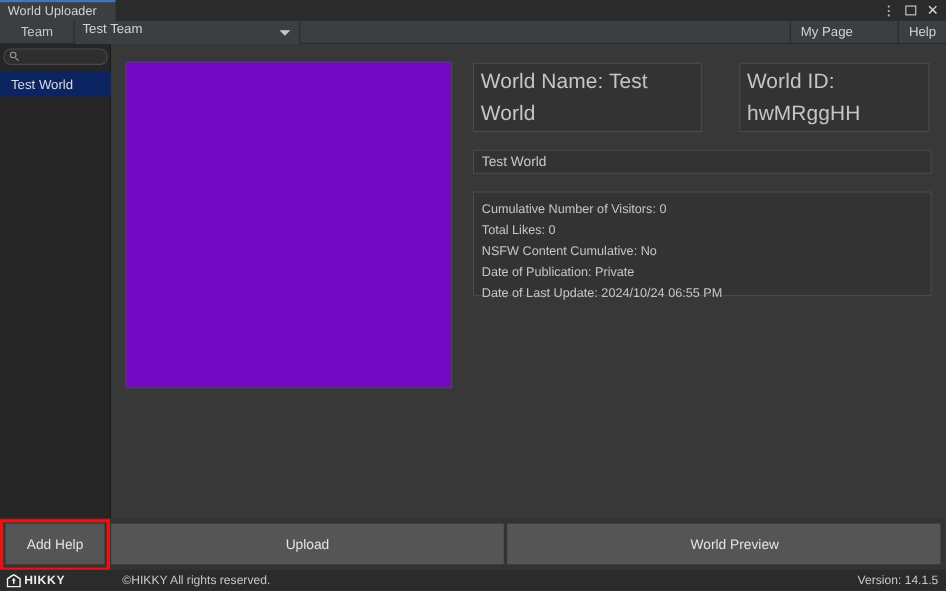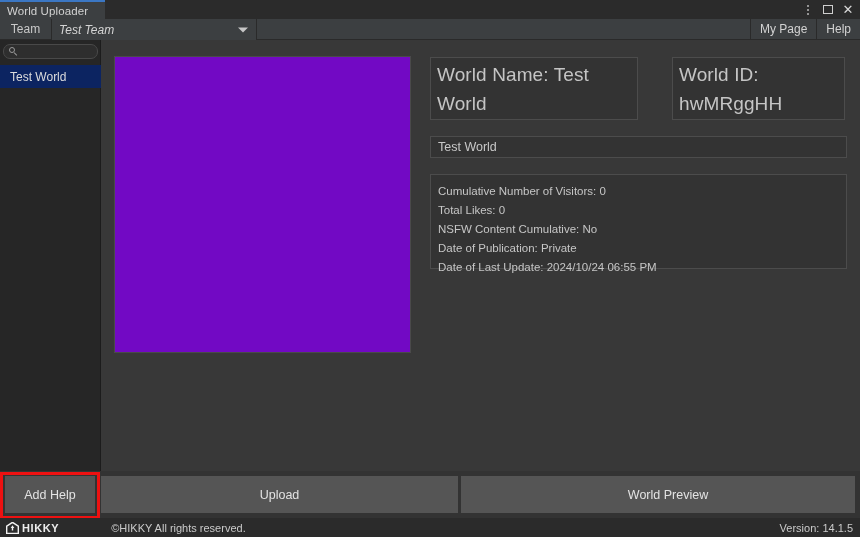--- a/index.html
+++ b/index.html
@@ -46,43 +46,44 @@
   .xglyph { font-size: 13px; line-height: 1; color: #d8d8d8; }
 
   
   .toolbar {
     position: absolute; left: 0; top: 19px; width: 860px; height: 21px;
     background: #3c3f41;
     border-bottom: 1px solid #2a2a2a;
     display: flex; align-items: stretch;
   }
   .team-label {
-    width: 52px; display: flex; align-items: center; justify-content: center;
+    width: 68px; display: flex; align-items: center; justify-content: center;
     font-size: 12px; color: #c9c9c9;
     border-right: 1px solid #2a2a2a;
   }
   .team-dd {
     width: 205px; height: 21px;
     background: #3c3f41;
     border-right: 1px solid #2a2a2a;
-    display: flex; align-items: center; position: relative; font-style: italic;
+    display: flex; align-items: flex-start; position: relative;
   }
   .team-dd .val { font-size: 12px; color: #d4d4d4; padding-left: 7px; }
   .chev {
     position: absolute; right: 8px; top: 50%; transform: translateY(-50%);
     width: 0; height: 0;
     border-left: 5px solid transparent; border-right: 5px solid transparent;
     border-top: 5px solid #c6c6c6;
   }
   .toolbar-spacer { flex: 1; }
   .topbtn {
     padding: 0 9px; display: flex; align-items: center;
     font-size: 12px; color: #d2d2d2;
     border-left: 1px solid #2a2a2a;
     background: #3c3f41;
+    margin-left: 32px;
   }
 
   
   .sidebar {
     position: absolute; left: 0; top: 40px; width: 101px; height: 431px;
     background: #262626;
     border-right: 1px solid #1c1c1c;
   }
   .searchwrap {
     position: absolute; left: 3px; top: 4px; width: 95px; height: 15px;

